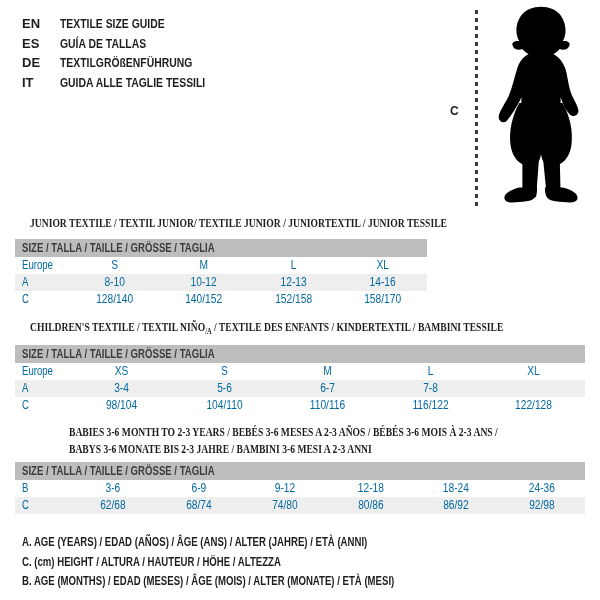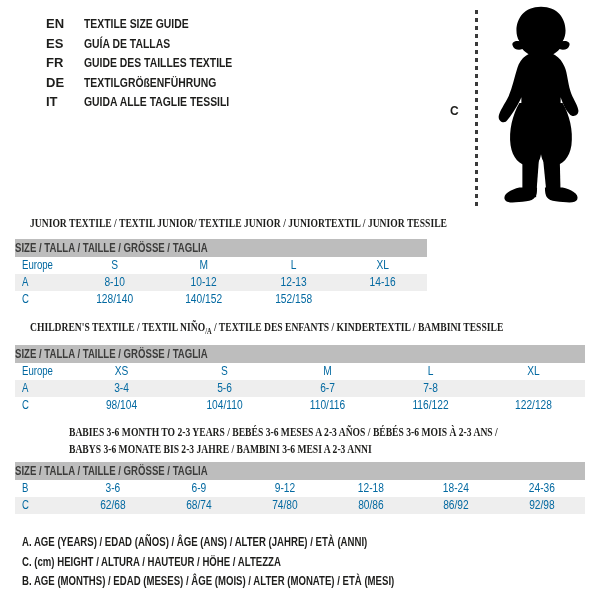--- a/index.html
+++ b/index.html
@@ -3,37 +3,37 @@
 <meta charset="utf-8">
 <style>
   html,body{margin:0;padding:0;background:#fff;}
   .page{
     position:relative;width:600px;height:600px;background:#ffffff;
     font-family:"Liberation Sans", sans-serif;color:#1d1d1b;overflow:hidden;
   }
   .cond{display:inline-block;transform:scaleX(.8);transform-origin:0 50%;white-space:nowrap;}
   
   .lang-block{position:absolute;left:22px;top:14px;}
-  .lang-row{display:flex;height:19.5px;line-height:19.5px;font-size:13px;font-weight:bold;margin-left:24px;}
+  .lang-row{display:flex;height:19.5px;line-height:19.5px;font-size:13px;font-weight:bold;}
   .lang-code{width:38px;}
   
   .measure-line{
     position:absolute;left:475px;top:10px;width:3px;height:196px;
     background-image:repeating-linear-gradient(to bottom,#3a3a3a 0 4px,transparent 4px 8px);
   }
   .measure-label{position:absolute;left:450px;top:104px;font-size:12px;font-weight:bold;}
   .baby{position:absolute;left:487px;top:4px;width:108px;height:208px;}
   
   .sec-title{position:absolute;left:30px;font-size:12px;font-weight:bold;white-space:nowrap;font-family:Liberation Serif, serif;}
   .sec-title .sub{font-size:8px;vertical-align:sub;}
   .two-line{line-height:17px;}
   .stable{position:absolute;left:15px;font-size:12px;}
   .stable .bar{
     height:18px;line-height:18px;background:#bdbdbd;color:#3c3c3b;
-    font-weight:bold;box-sizing:border-box;
+    font-weight:bold;padding-left:7px;box-sizing:border-box;
   }
   .trow{display:grid;height:17px;line-height:17px;color:#0369a1;}
   .trow.alt{background:#eeeeee;}
   .g4{grid-template-columns:55px repeat(4,1fr);}
   .g5{grid-template-columns:55px repeat(5,1fr);}
   .g6{grid-template-columns:55px repeat(6,1fr);}
   .rlabel{padding-left:7px;}
   .cell{text-align:center;}
   .cellv{display:block;transform:scaleX(.85);white-space:nowrap;}
   
@@ -46,24 +46,20 @@
 <div class="page">
 
   <div class="lang-block">
     <div class="lang-row">
       <span class="lang-code">EN</span>
       <span class="cond">TEXTILE SIZE GUIDE</span>
     </div>
     <div class="lang-row">
       <span class="lang-code">ES</span>
       <span class="cond">GUÍA DE TALLAS</span>
-    </div>
-    <div class="lang-row">
-      <span class="lang-code">FR</span>
-      <span class="cond">GUIDE DES TAILLES TEXTILE</span>
     </div>
     <div class="lang-row">
       <span class="lang-code">DE</span>
       <span class="cond">TEXTILGRÖßENFÜHRUNG</span>
     </div>
     <div class="lang-row">
       <span class="lang-code">IT</span>
       <span class="cond">GUIDA ALLE TAGLIE TESSILI</span>
     </div>
   </div>
@@ -123,20 +119,23 @@
       <span class="rlabel"><span class="cond">C</span></span>
       <span class="cell">
           <span class="cellv">128/140</span>
         </span>
       <span class="cell">
           <span class="cellv">140/152</span>
         </span>
       <span class="cell">
           <span class="cellv">152/158</span>
         </span>
+      <span class="cell">
+          <span class="cellv">158/170</span>
+        </span>
     </div>
   </div>
 
   <div class="sec-title" style="top:320px;">
     <span class="cond"><span>CHILDREN'S TEXTILE / TEXTIL NIÑO</span><span class="sub">/A</span><span> / TEXTILE DES ENFANTS / KINDERTEXTIL / BAMBINI TESSILE</span></span>
   </div>
   <div class="stable" style="top:345px;width:570px;">
     <div class="bar">
       <span class="cond">SIZE / TALLA / TAILLE / GRÖSSE / TAGLIA</span>
     </div>

